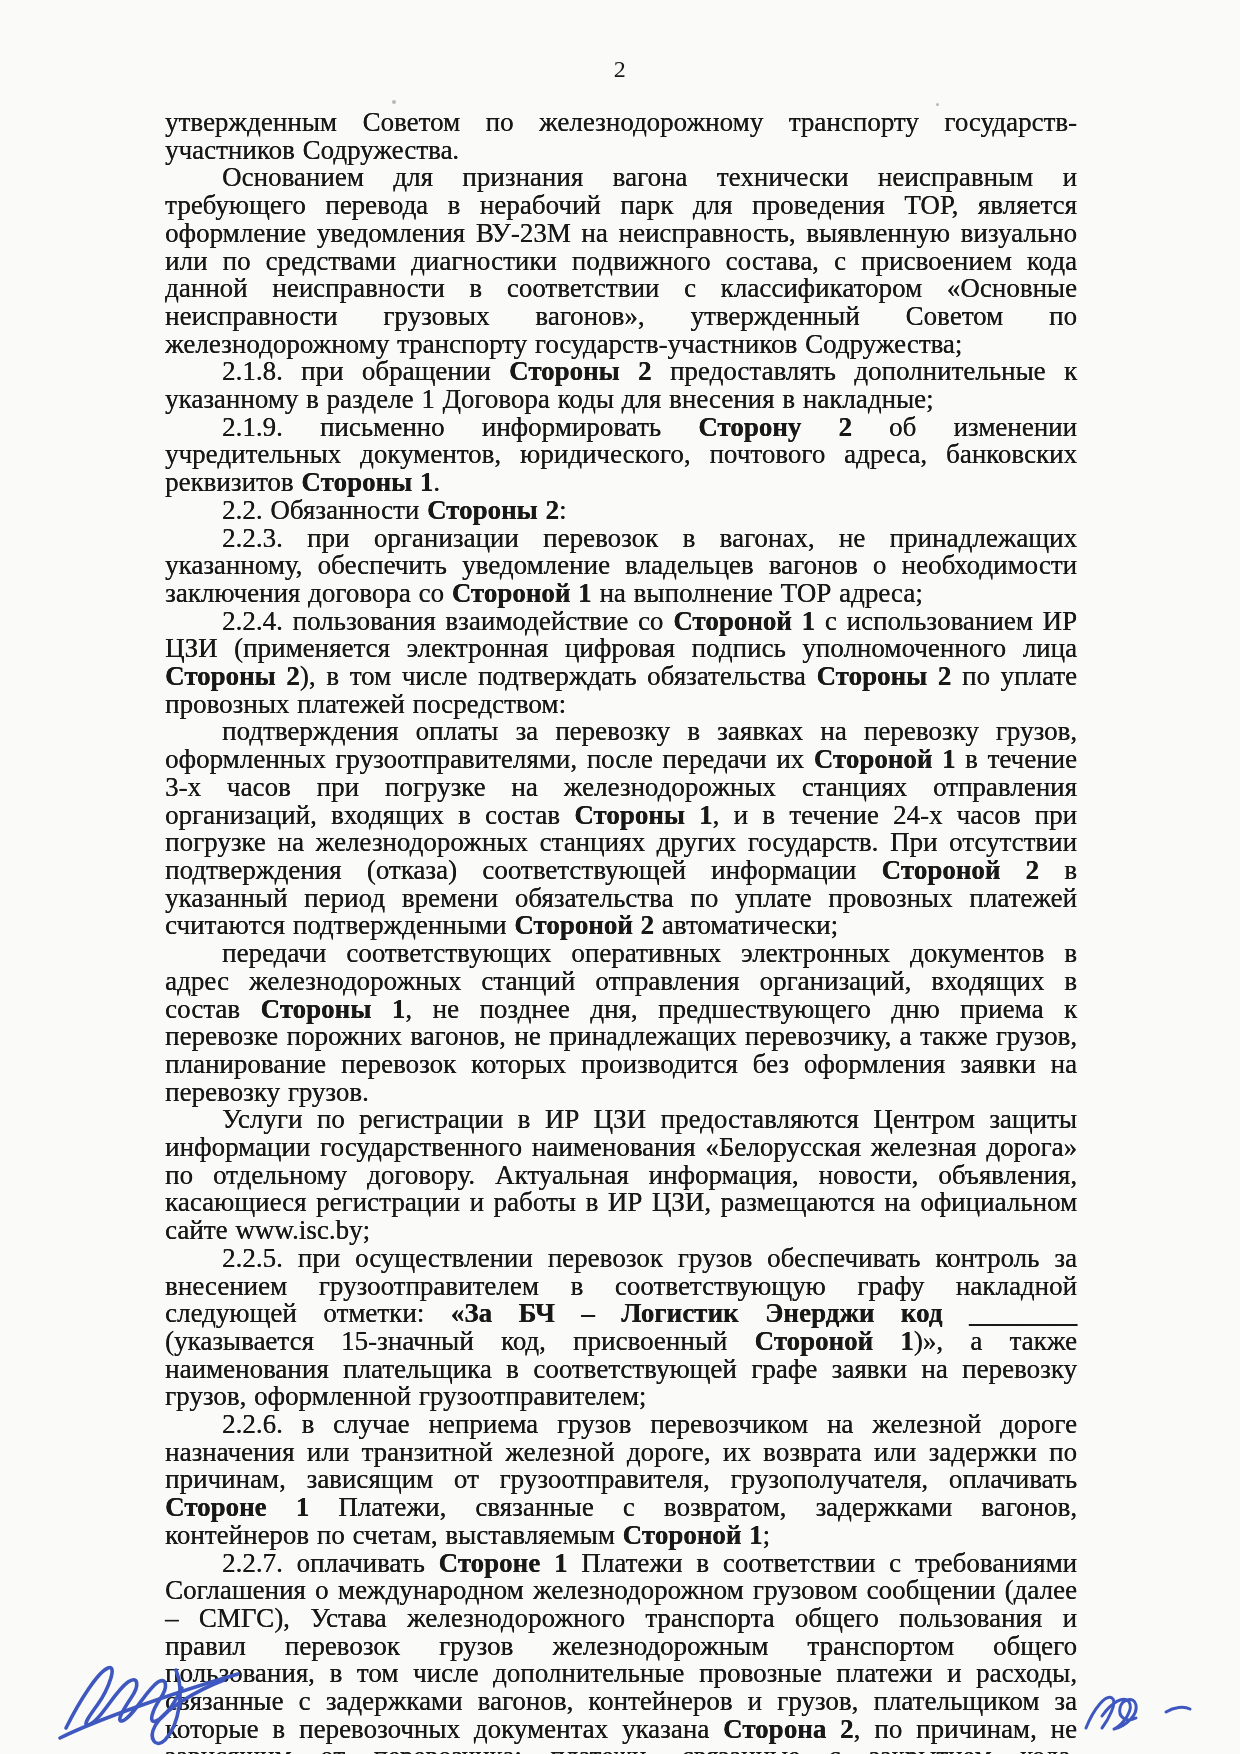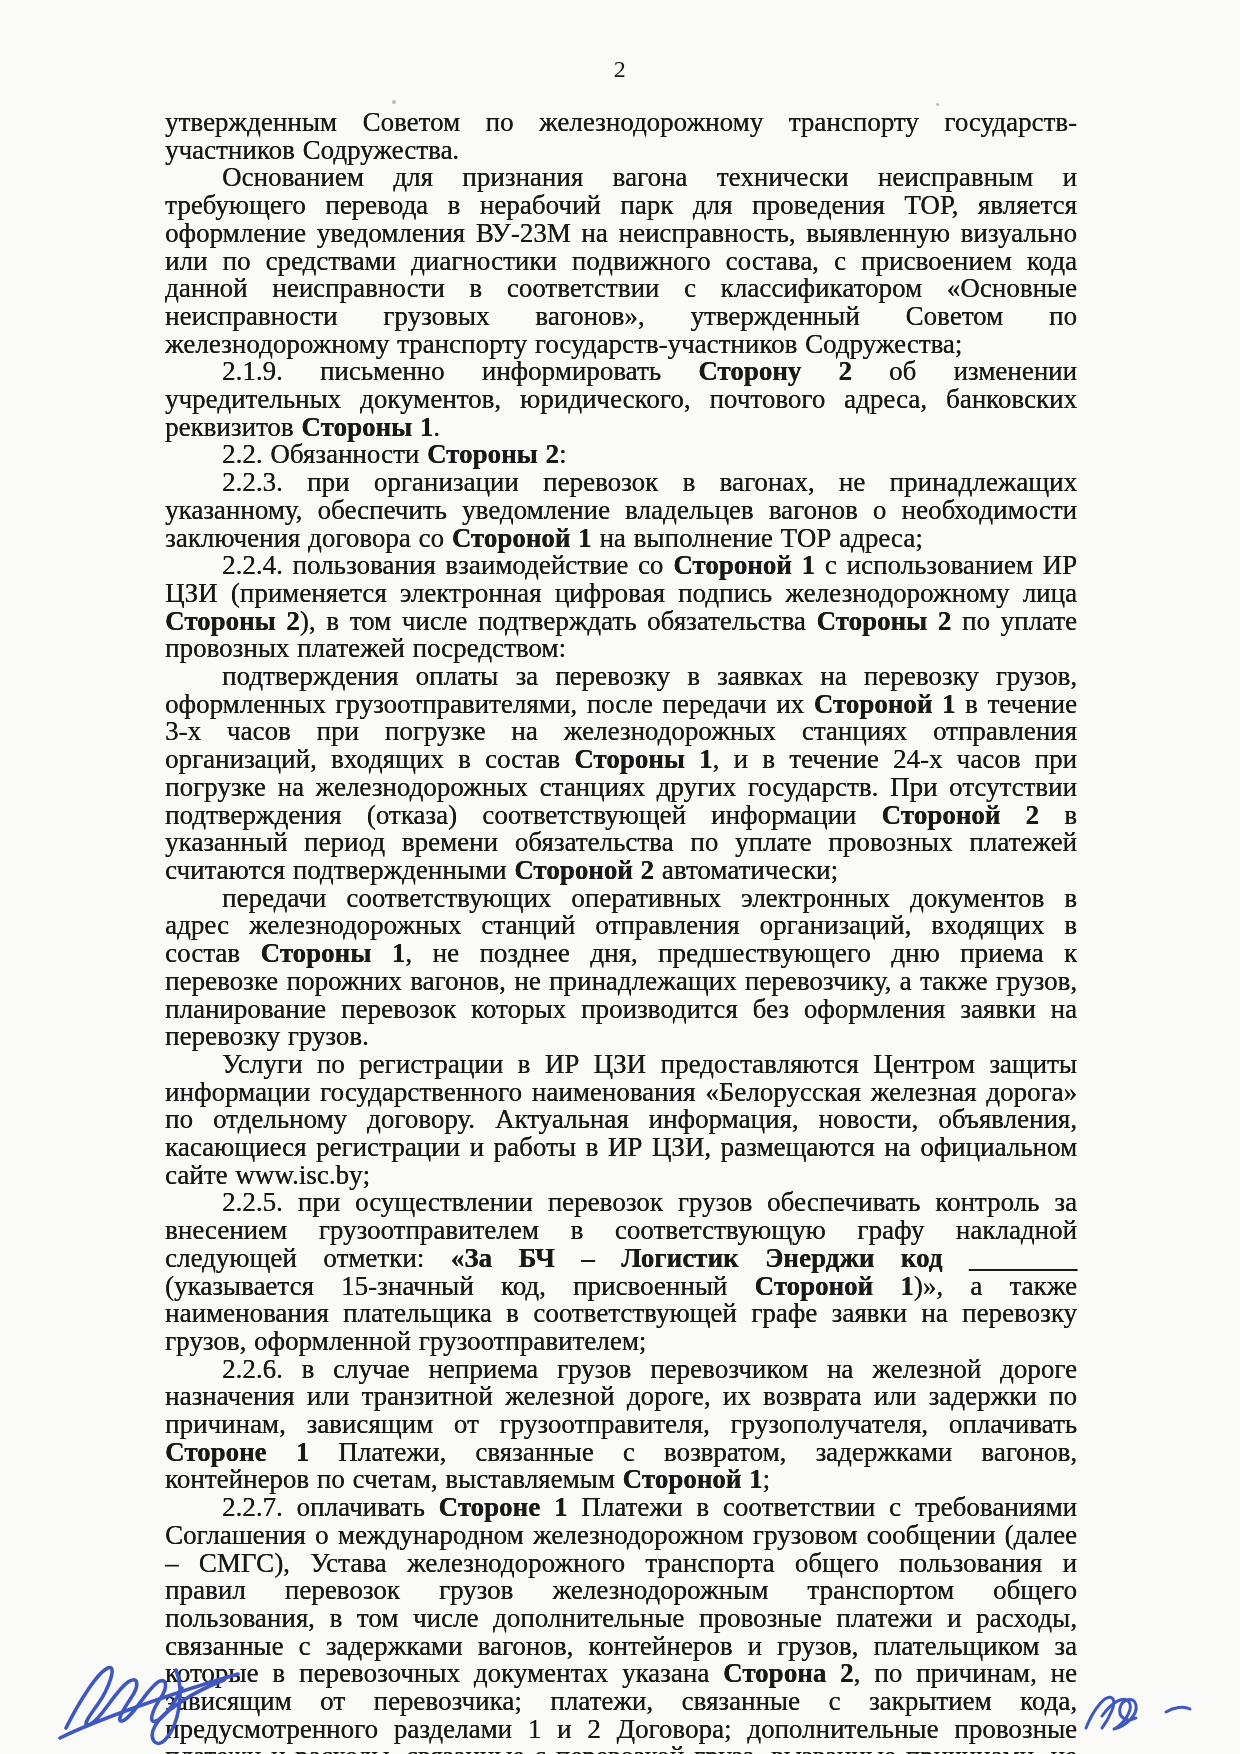--- a/index.html
+++ b/index.html
@@ -60,24 +60,25 @@
 </head>
 <body>
 
 <div class="page">
 
   <div class="pagenum">2</div>
 
   <div class="doc-body">
       <p class=""><span>утвержденным Советом по железнодорожному транспорту государств-участников Содружества.</span></p>
       <p class="indent"><span>Основанием для признания вагона технически неисправным и требующего перевода в нерабочий парк для проведения ТОР, является оформление уведомления ВУ-23М на неисправность, выявленную визуально или по средствами диагностики подвижного состава, с присвоением кода данной неисправности в соответствии с классификатором «Основные неисправности грузовых вагонов», утвержденный Советом по железнодорожному транспорту государств-участников Содружества;</span></p>
+      <p class="indent"><span>2.1.8. при обращении </span><span class="b">Стороны 2</span><span> предоставлять дополнительные к указанному в разделе 1 Договора коды для внесения в накладные;</span></p>
       <p class="indent"><span>2.1.9. письменно информировать </span><span class="b">Сторону 2</span><span> об изменении учредительных документов, юридического, почтового адреса, банковских реквизитов </span><span class="b">Стороны 1</span><span>.</span></p>
       <p class="indent"><span>2.2. Обязанности </span><span class="b">Стороны 2</span><span>:</span></p>
       <p class="indent"><span>2.2.3. при организации перевозок в вагонах, не принадлежащих указанному, обеспечить уведомление владельцев вагонов о необходимости заключения договора со </span><span class="b">Стороной 1</span><span> на выполнение ТОР адреса;</span></p>
-      <p class="indent"><span>2.2.4. пользования взаимодействие со </span><span class="b">Стороной 1</span><span> с использованием ИР ЦЗИ (применяется электронная цифровая подпись железнодорожному лица </span><span class="b">Стороны 2</span><span>), в том числе подтверждать обязательства </span><span class="b">Стороны 2</span><span> по уплате провозных платежей посредством:</span></p>
+      <p class="indent"><span>2.2.4. пользования взаимодействие со </span><span class="b">Стороной 1</span><span> с использованием ИР ЦЗИ (применяется электронная цифровая подпись уполномоченного лица </span><span class="b">Стороны 2</span><span>), в том числе подтверждать обязательства </span><span class="b">Стороны 2</span><span> по уплате провозных платежей посредством:</span></p>
       <p class="indent"><span>подтверждения оплаты за перевозку в заявках на перевозку грузов, оформленных грузоотправителями, после передачи их </span><span class="b">Стороной 1</span><span> в течение 3-х часов при погрузке на железнодорожных станциях отправления организаций, входящих в состав </span><span class="b">Стороны 1</span><span>, и в течение 24-х часов при погрузке на железнодорожных станциях других государств. При отсутствии подтверждения (отказа) соответствующей информации </span><span class="b">Стороной 2</span><span> в указанный период времени обязательства по уплате провозных платежей считаются подтвержденными </span><span class="b">Стороной 2</span><span> автоматически;</span></p>
       <p class="indent"><span>передачи соответствующих оперативных электронных документов в адрес железнодорожных станций отправления организаций, входящих в состав </span><span class="b">Стороны 1</span><span>, не позднее дня, предшествующего дню приема к перевозке порожних вагонов, не принадлежащих перевозчику, а также грузов, планирование перевозок которых производится без оформления заявки на перевозку грузов.</span></p>
       <p class="indent"><span>Услуги по регистрации в ИР ЦЗИ предоставляются Центром защиты информации государственного наименования «Белорусская железная дорога» по отдельному договору. Актуальная информация, новости, объявления, касающиеся регистрации и работы в ИР ЦЗИ, размещаются на официальном сайте www.isc.by;</span></p>
       <p class="indent"><span>2.2.5. при осуществлении перевозок грузов обеспечивать контроль за внесением грузоотправителем в соответствующую графу накладной следующей отметки: </span><span class="b">«За БЧ – Логистик Энерджи код </span><span class="b">________</span><span> (указывается 15-значный код, присвоенный </span><span class="b">Стороной 1</span><span>)», а также наименования плательщика в соответствующей графе заявки на перевозку грузов, оформленной грузоотправителем;</span></p>
       <p class="indent"><span>2.2.6. в случае неприема грузов перевозчиком на железной дороге назначения или транзитной железной дороге, их возврата или задержки по причинам, зависящим от грузоотправителя, грузополучателя, оплачивать </span><span class="b">Стороне 1</span><span> Платежи, связанные с возвратом, задержками вагонов, контейнеров по счетам, выставляемым </span><span class="b">Стороной 1</span><span>;</span></p>
       <p class="indent cont"><span>2.2.7. оплачивать </span><span class="b">Стороне 1</span><span> Платежи в соответствии с требованиями Соглашения о международном железнодорожном грузовом сообщении (далее – СМГС), Устава железнодорожного транспорта общего пользования и правил перевозок грузов железнодорожным транспортом общего пользования, в том числе дополнительные провозные платежи и расходы, связанные с задержками вагонов, контейнеров и грузов, плательщиком за которые в перевозочных документах указана </span><span class="b">Сторона 2</span><span>, по причинам, не зависящим от перевозчика; платежи, связанные с закрытием кода, предусмотренного разделами 1 и 2 Договора; дополнительные провозные платежи и расходы, связанные с перевозкой груза, вызванные причинами, не зависящими от перевозчика, включая дополнительные провозные</span></p>
     </div>
 
   <svg class="sig sig-left" width="200" height="118" viewBox="0 0 200 118">
     <g fill="none" stroke-width="3.6" stroke-linecap="round" stroke-linejoin="round">

